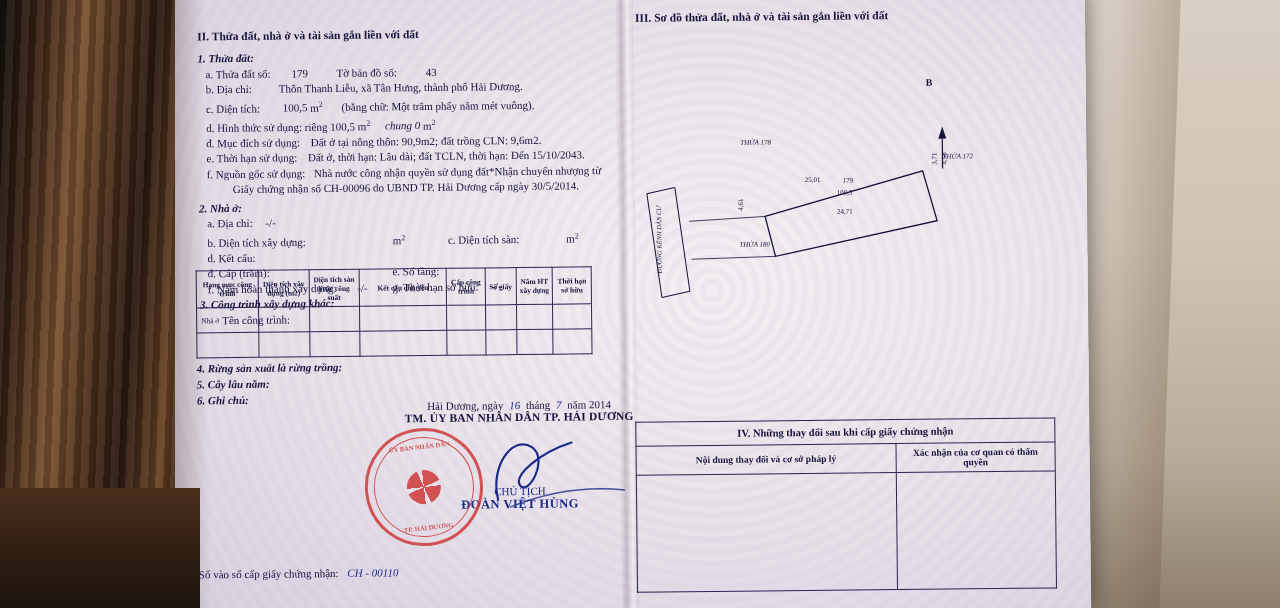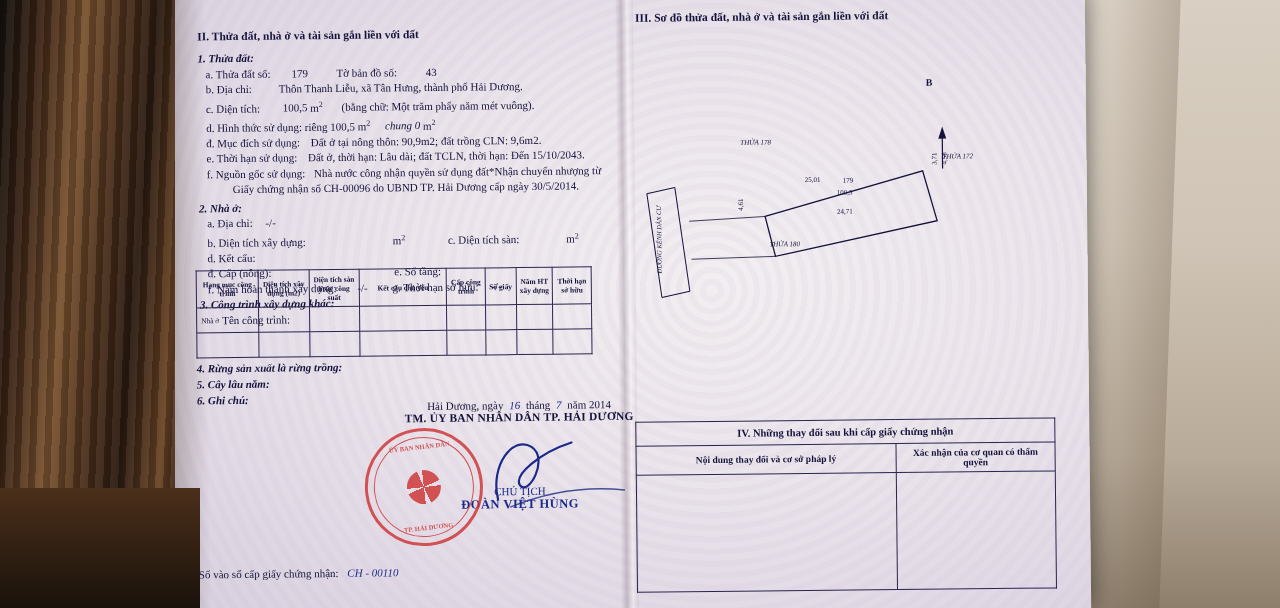--- a/index.html
+++ b/index.html
@@ -201,21 +201,21 @@
       <div class="line indent">
         <span>b. Diện tích xây dựng:</span>
         <span style="padding-left:84px;">m</span><span class="sub">2</span>
         <span style="padding-left:40px;">c. Diện tích sàn:</span>
         <span style="padding-left:44px;">m</span><span class="sub">2</span>
       </div>
 
       <div class="line indent">d. Kết cấu:</div>
 
       <div class="line indent">
-        <span>đ. Cấp (nông):</span>
+        <span>đ. Cấp (trăm):</span>
         <span style="padding-left:120px;">e. Số tầng:</span>
       </div>
 
       <div class="line indent">
         <span>f. Năm hoàn thành xây dựng:</span>
         <span style="padding-left:18px;">-/-</span>
         <span style="padding-left:22px;">g. Thời hạn sở hữu:</span>
         <span style="padding-left:10px;">-/-</span>
       </div>
 
@@ -310,21 +310,21 @@
         <line x1="64" y1="176" x2="140" y2="172" stroke="#14123a" stroke-width="0.8"></line>
         <line x1="66" y1="214" x2="150" y2="212" stroke="#14123a" stroke-width="0.8"></line>
 
         <line x1="318" y1="88" x2="318" y2="126" stroke="#14123a" stroke-width="1.2"></line>
         <polygon points="318,84 314,96 322,96" fill="#14123a"></polygon>
       </svg>
 
       <div class="lbl" style="left:302px;top:34px;font-weight:bold;font-size:10px;">B</div>
       <div class="lbl it" style="left:116px;top:94px;">THỬA 178</div>
       <div class="lbl it" style="left:318px;top:110px;">THỬA 172</div>
-      <div class="lbl it" style="left:144px;top:196px;">THỬA 180</div>
+      <div class="lbl it" style="left:114px;top:196px;">THỬA 180</div>
 
       <div class="lbl" style="left:180px;top:114px;margin-top:18px;">25,01</div>
       <div class="lbl" style="left:212px;top:164px;">24,71</div>
       <div class="lbl" style="left:218px;top:133px;">179</div>
       <div class="lbl" style="left:212px;top:145px;">100,5</div>
 
       <div class="lbl rot90" style="left:112px;top:166px;">4,61</div>
       <div class="lbl rot90" style="left:306px;top:122px;">3,71</div>
       <div class="lbl rot90" style="left:316px;top:122px;">4,58</div>
 

